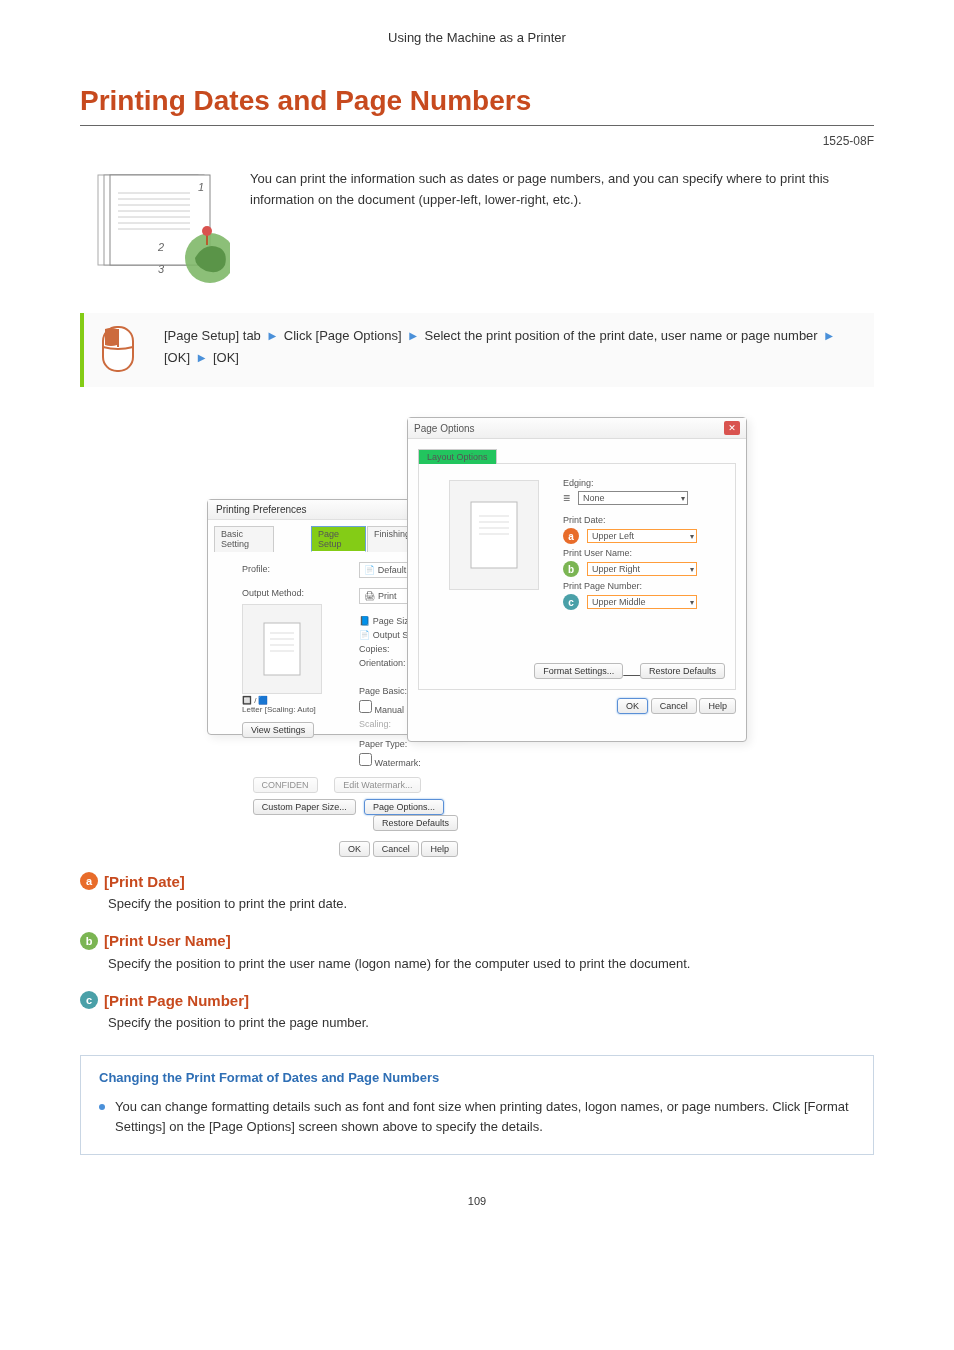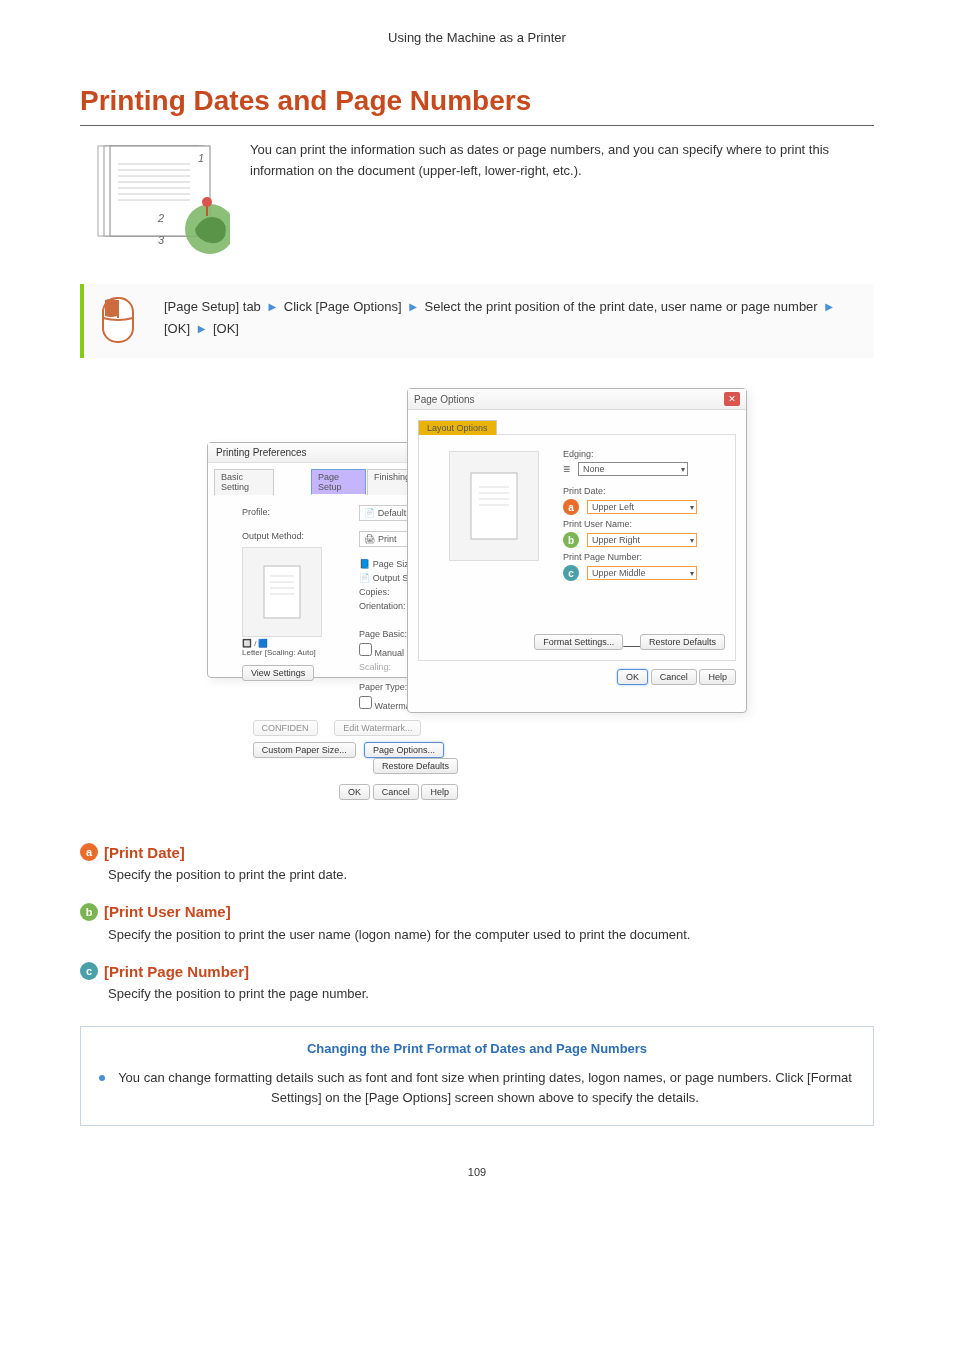--- a/index.html
+++ b/index.html
@@ -10,64 +10,65 @@
 .code-id { text-align: right; font-size: 12px; color: #444; margin-bottom: 15px; }
 .intro-row { display: flex; gap: 20px; align-items: flex-start; margin-bottom: 30px; }
 .intro-icon { width: 150px; flex-shrink: 0; }
 .intro-text { flex: 1; line-height: 1.6; padding-top: 6px; }
 .proc-box { border-left: 4px solid #84cc16; display: flex; align-items: flex-start; padding: 12px 0 12px 0; margin: 20px 0 30px 0; gap: 20px; background: #fafafa; }
 .proc-icon { width: 50px; height: 50px; flex-shrink: 0; margin-left: 10px; display:flex; align-items:center; justify-content:center; }
 .proc-text { flex: 1; line-height: 1.7; padding-right: 10px; }
 .tri { display: inline-block; color: #4a90d9; font-size: 10px; margin: 0 4px; vertical-align: 1px; }
 .screenshot-area { position: relative; width: 540px; height: 415px; margin: 25px auto 40px auto; }
 .dlg-bg { position: absolute; background: #fefefe; border: 1px solid #b5b5b5; border-radius: 4px; box-shadow: 3px 3px 10px rgba(0,0,0,.08); font-size: 10px; color: #555; }
-.dlg-prefs { left: 0; top: 54px; width: 260px; height: 236px; }
+.dlg-prefs { left: 0; top: 82px; width: 260px; height: 236px; }
 .dlg-prefs .titlebar { padding: 4px 8px; font-size: 10px; color: #333; border-bottom: 1px solid #e0e0e0; background: linear-gradient(#fdfdfd,#f0f0f0); }
 .tabrow { display: flex; gap: 1px; margin: 6px 6px 0 6px; }
 .tab { border: 1px solid #ccc; border-bottom: none; padding: 2px 6px; background: #f5f5f5; font-size: 9px; }
-.tab.sel { background: #c4b5fd; border: 1.5px solid #6aa2d8; border-bottom: 1px solid #fff; margin-left: 36px; }
+.tab.sel { background: #84cc16; border: 1.5px solid #6aa2d8; border-bottom: 1px solid #fff; margin-left: 36px; }
 .prefs-body { padding: 8px; }
 .lbl { font-size: 9px; color: #555; margin: 4px 0 1px 0; }
 .fld { border: 1px solid #ccc; padding: 2px 4px; background: #fff; font-size: 9px; min-width: 70px; display: inline-block; }
 .preview-mini { width: 80px; height: 90px; background: #f4f4f4; border: 1px solid #ddd; margin-top: 6px; display:flex; align-items:center; justify-content:center; }
 .btn { display: inline-block; border: 1px solid #bbb; border-radius: 3px; padding: 2px 8px; font-size: 9px; background: linear-gradient(#fdfdfd,#ececec); color: #333; }
 .btn.blue { border: 1px solid #5a8fd6; box-shadow: 0 0 2px #7ab0e8; }
 .dlg-opts { left: 200px; top: 0; width: 340px; height: 325px; }
 .dlg-opts .titlebar { display:flex; justify-content:space-between; align-items:center; padding: 3px 6px; background: linear-gradient(#fdfdfd,#f0f0f0); border-bottom:1px solid #ddd; }
 .close-x { width:16px; height:14px; background:#d9534f; color:#fff; font-size:9px; text-align:center; line-height:14px; border-radius:2px; }
 .opts-body { padding: 10px; }
-.sub-tab { display:inline-block; border:1px solid #ccc; border-bottom:none; padding:2px 8px; background:#eab308; font-size:9px; }
+.sub-tab { display:inline-block; border:1px solid #ccc; border-bottom:none; padding:2px 8px; background:#22c55e; font-size:9px; }
 .drop-row { display:flex; align-items:center; gap:8px; margin:3px 0; position: relative; }
 .drop { border:1px solid #888; background:#fff; padding:1px 14px 1px 4px; font-size:9px; min-width:110px; position:relative; }
 .drop.hl { border: 1.5px solid #ff9d3b; }
 .drop .arrow { position:absolute; right:2px; top:2px; color:#555; font-size:8px; }
 .marker { width:16px; height:16px; border-radius:50%; color:#fff; font-size:10px; font-weight:bold; display:flex; align-items:center; justify-content:center; flex-shrink:0; }
 .mk-a { background:#e86c2a; }
 .mk-b { background:#7bb553; }
 .mk-c { background:#4aa0a8; }
 .btn-row { text-align:right; margin-top:8px; }
 .section-head { display:flex; align-items:center; gap:6px; margin: 18px 0 4px 0; }
 .section-head .marker { width:18px; height:18px; font-size:11px; }
 .section-title { color:#c74a1e; font-weight:bold; font-size:15px; }
 .section-desc { margin-left: 28px; line-height:1.5; margin-bottom: 18px; }
-.note-box { border:1px solid #c9d6e4; padding: 14px 18px 16px 18px; margin-top: 22px; text-align: center; }
+.note-box { border:1px solid #c9d6e4; padding: 14px 18px 16px 18px; margin-top: 22px; }
 .note-title { color:#2f6fb5; font-weight:bold; font-size:13px; margin-bottom:12px; }
 .note-body { display:flex; gap:10px; line-height:1.6; }
 .bullet-dot { width:6px; height:6px; background:#4a90d9; border-radius:50%; margin-top:7px; flex-shrink:0; }
 .page-num { text-align:center; font-size:11px; margin-top:40px; color:#333; }
 .right-stack { display:inline-block; vertical-align:top; margin-left:8px; }
 svg { display:block; }
 </style>
 </head>
 <body>
 
 <div class="page">
   <div class="chapter-header">Using the Machine as a Printer</div>
 
   <h1>Printing Dates and Page Numbers</h1>
+  <div class="code-id">1525-08F</div>
 
   <div class="intro-row">
     <div class="intro-icon">
       <svg width="150" height="120" viewBox="0 0 150 120">
         <rect x="18" y="12" width="100" height="90" fill="#fff" stroke="#aaa"></rect>
         <rect x="24" y="12" width="100" height="90" fill="#fff" stroke="#999"></rect>
         <rect x="30" y="12" width="100" height="90" fill="#fff" stroke="#888"></rect>
         <text x="118" y="28" font-size="11" font-style="italic" fill="#666">1</text>
         <text x="78" y="88" font-size="11" font-style="italic" fill="#666">2</text>
         <text x="78" y="110" font-size="11" font-style="italic" fill="#666">3</text>

